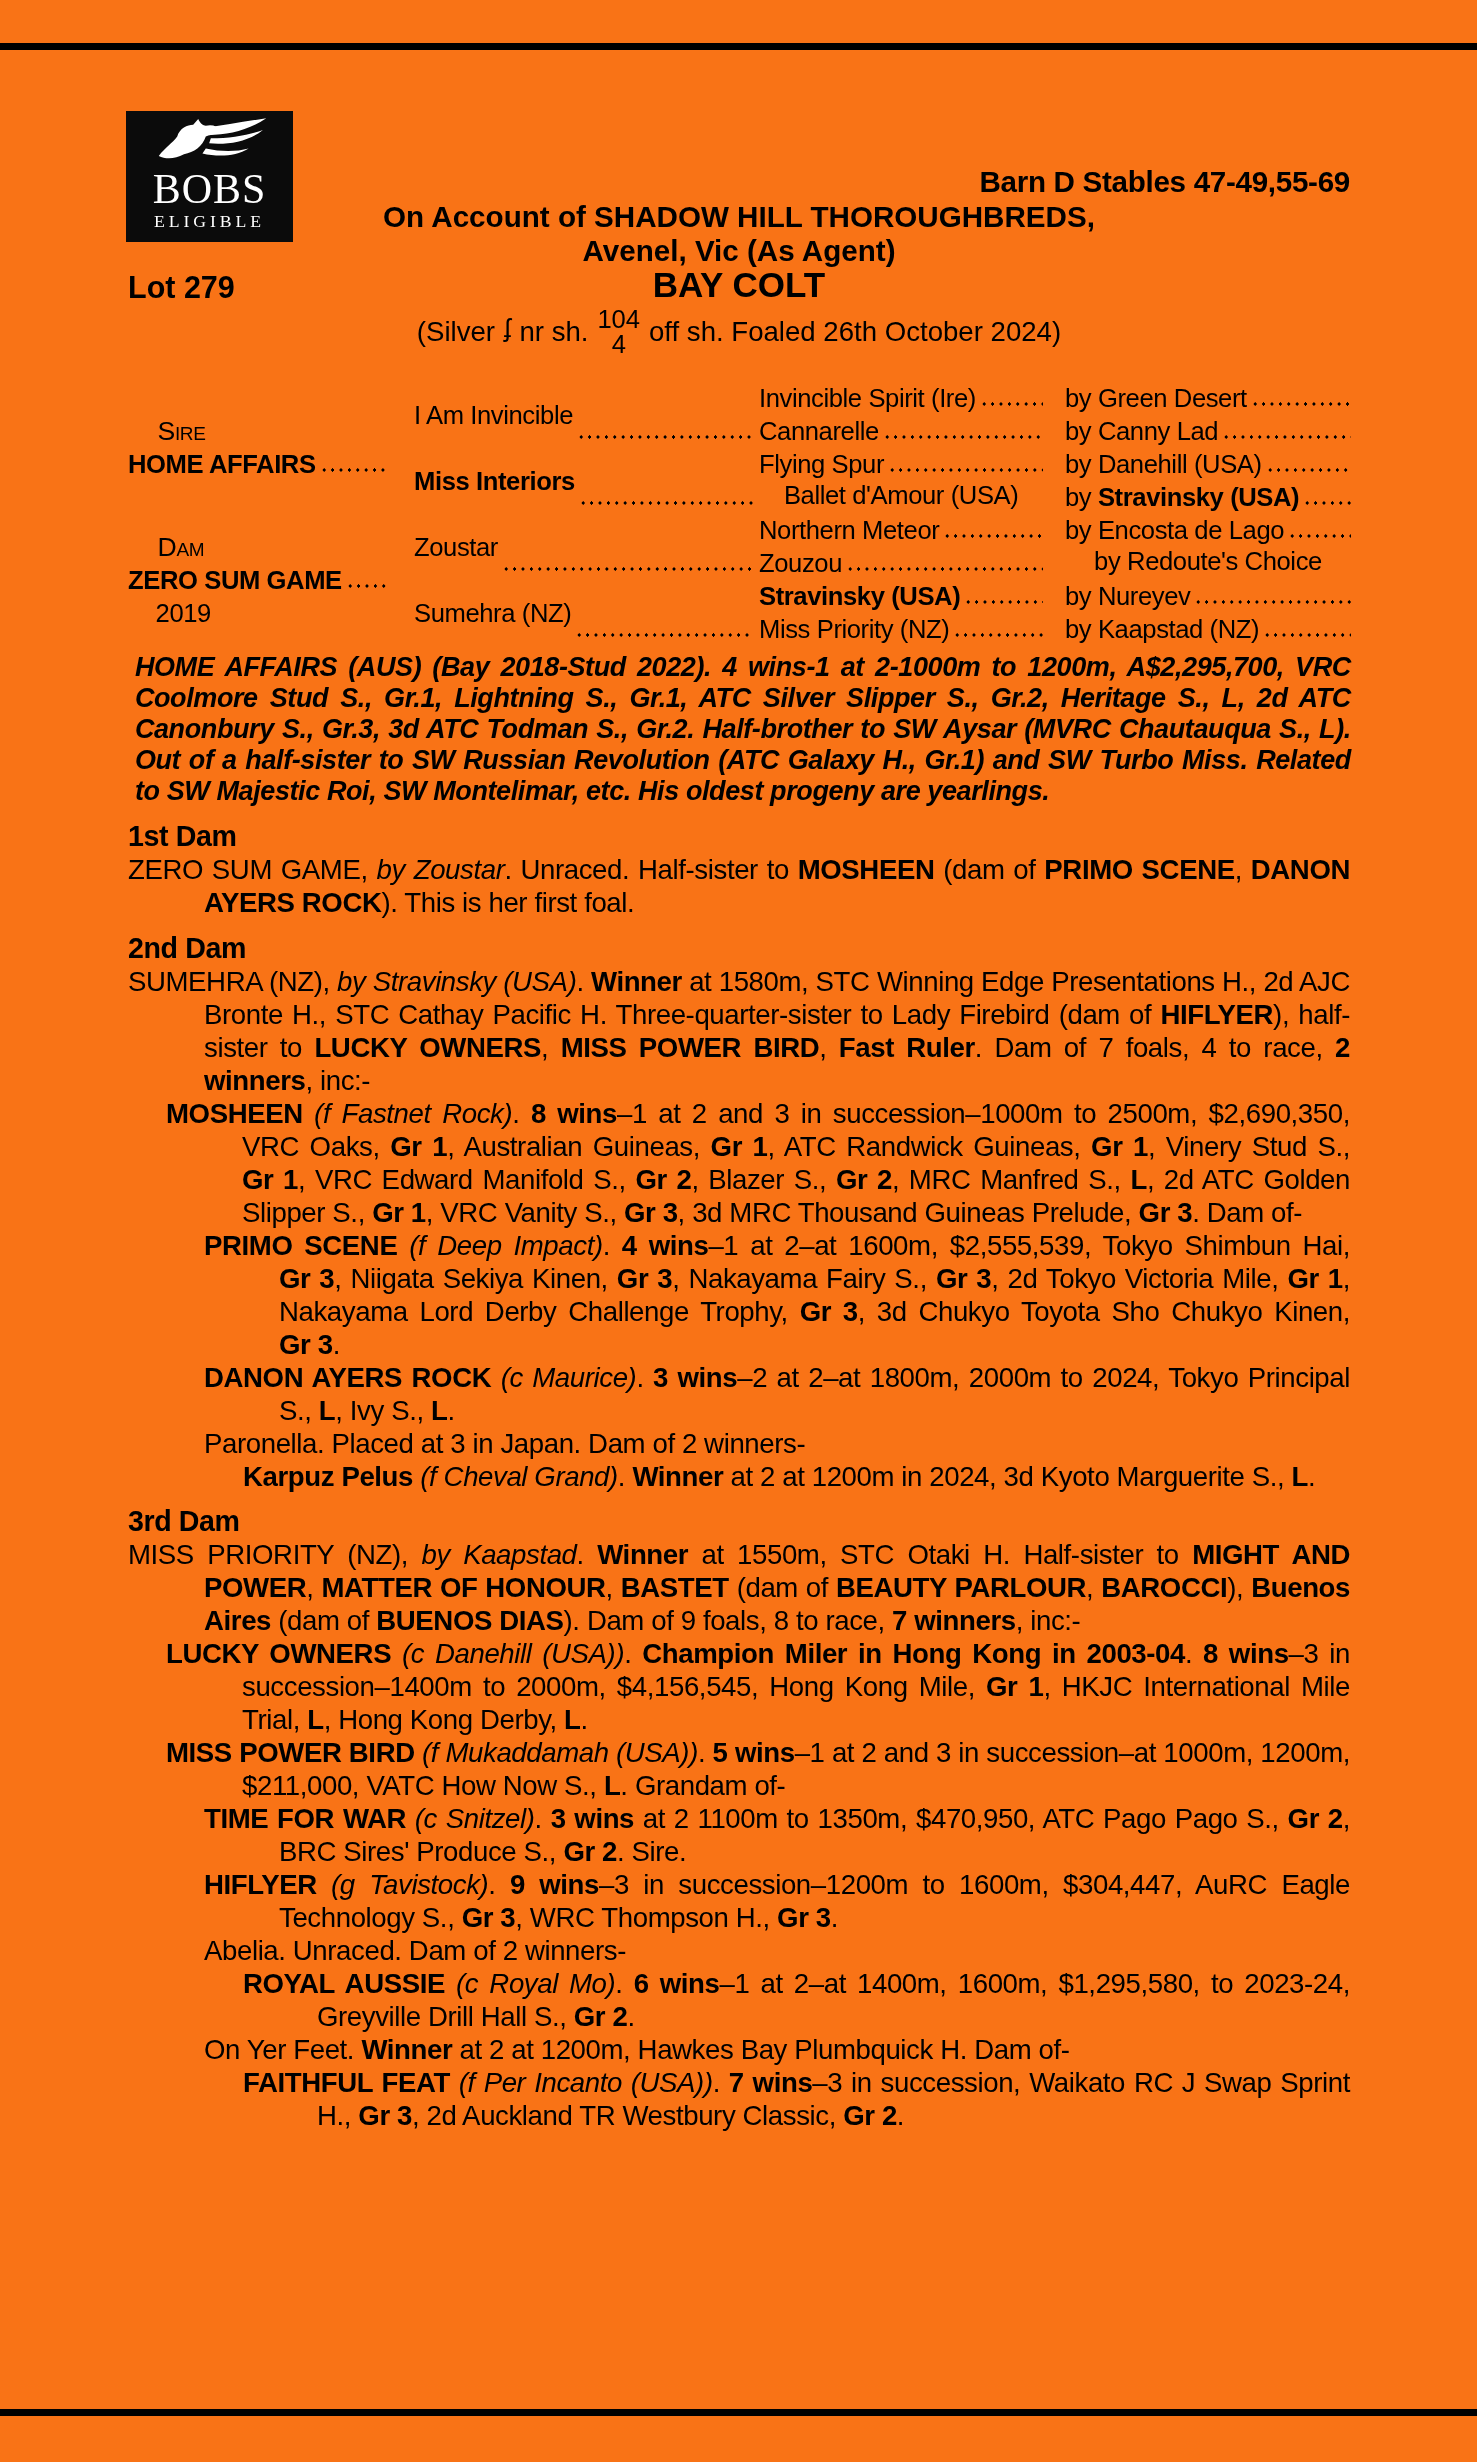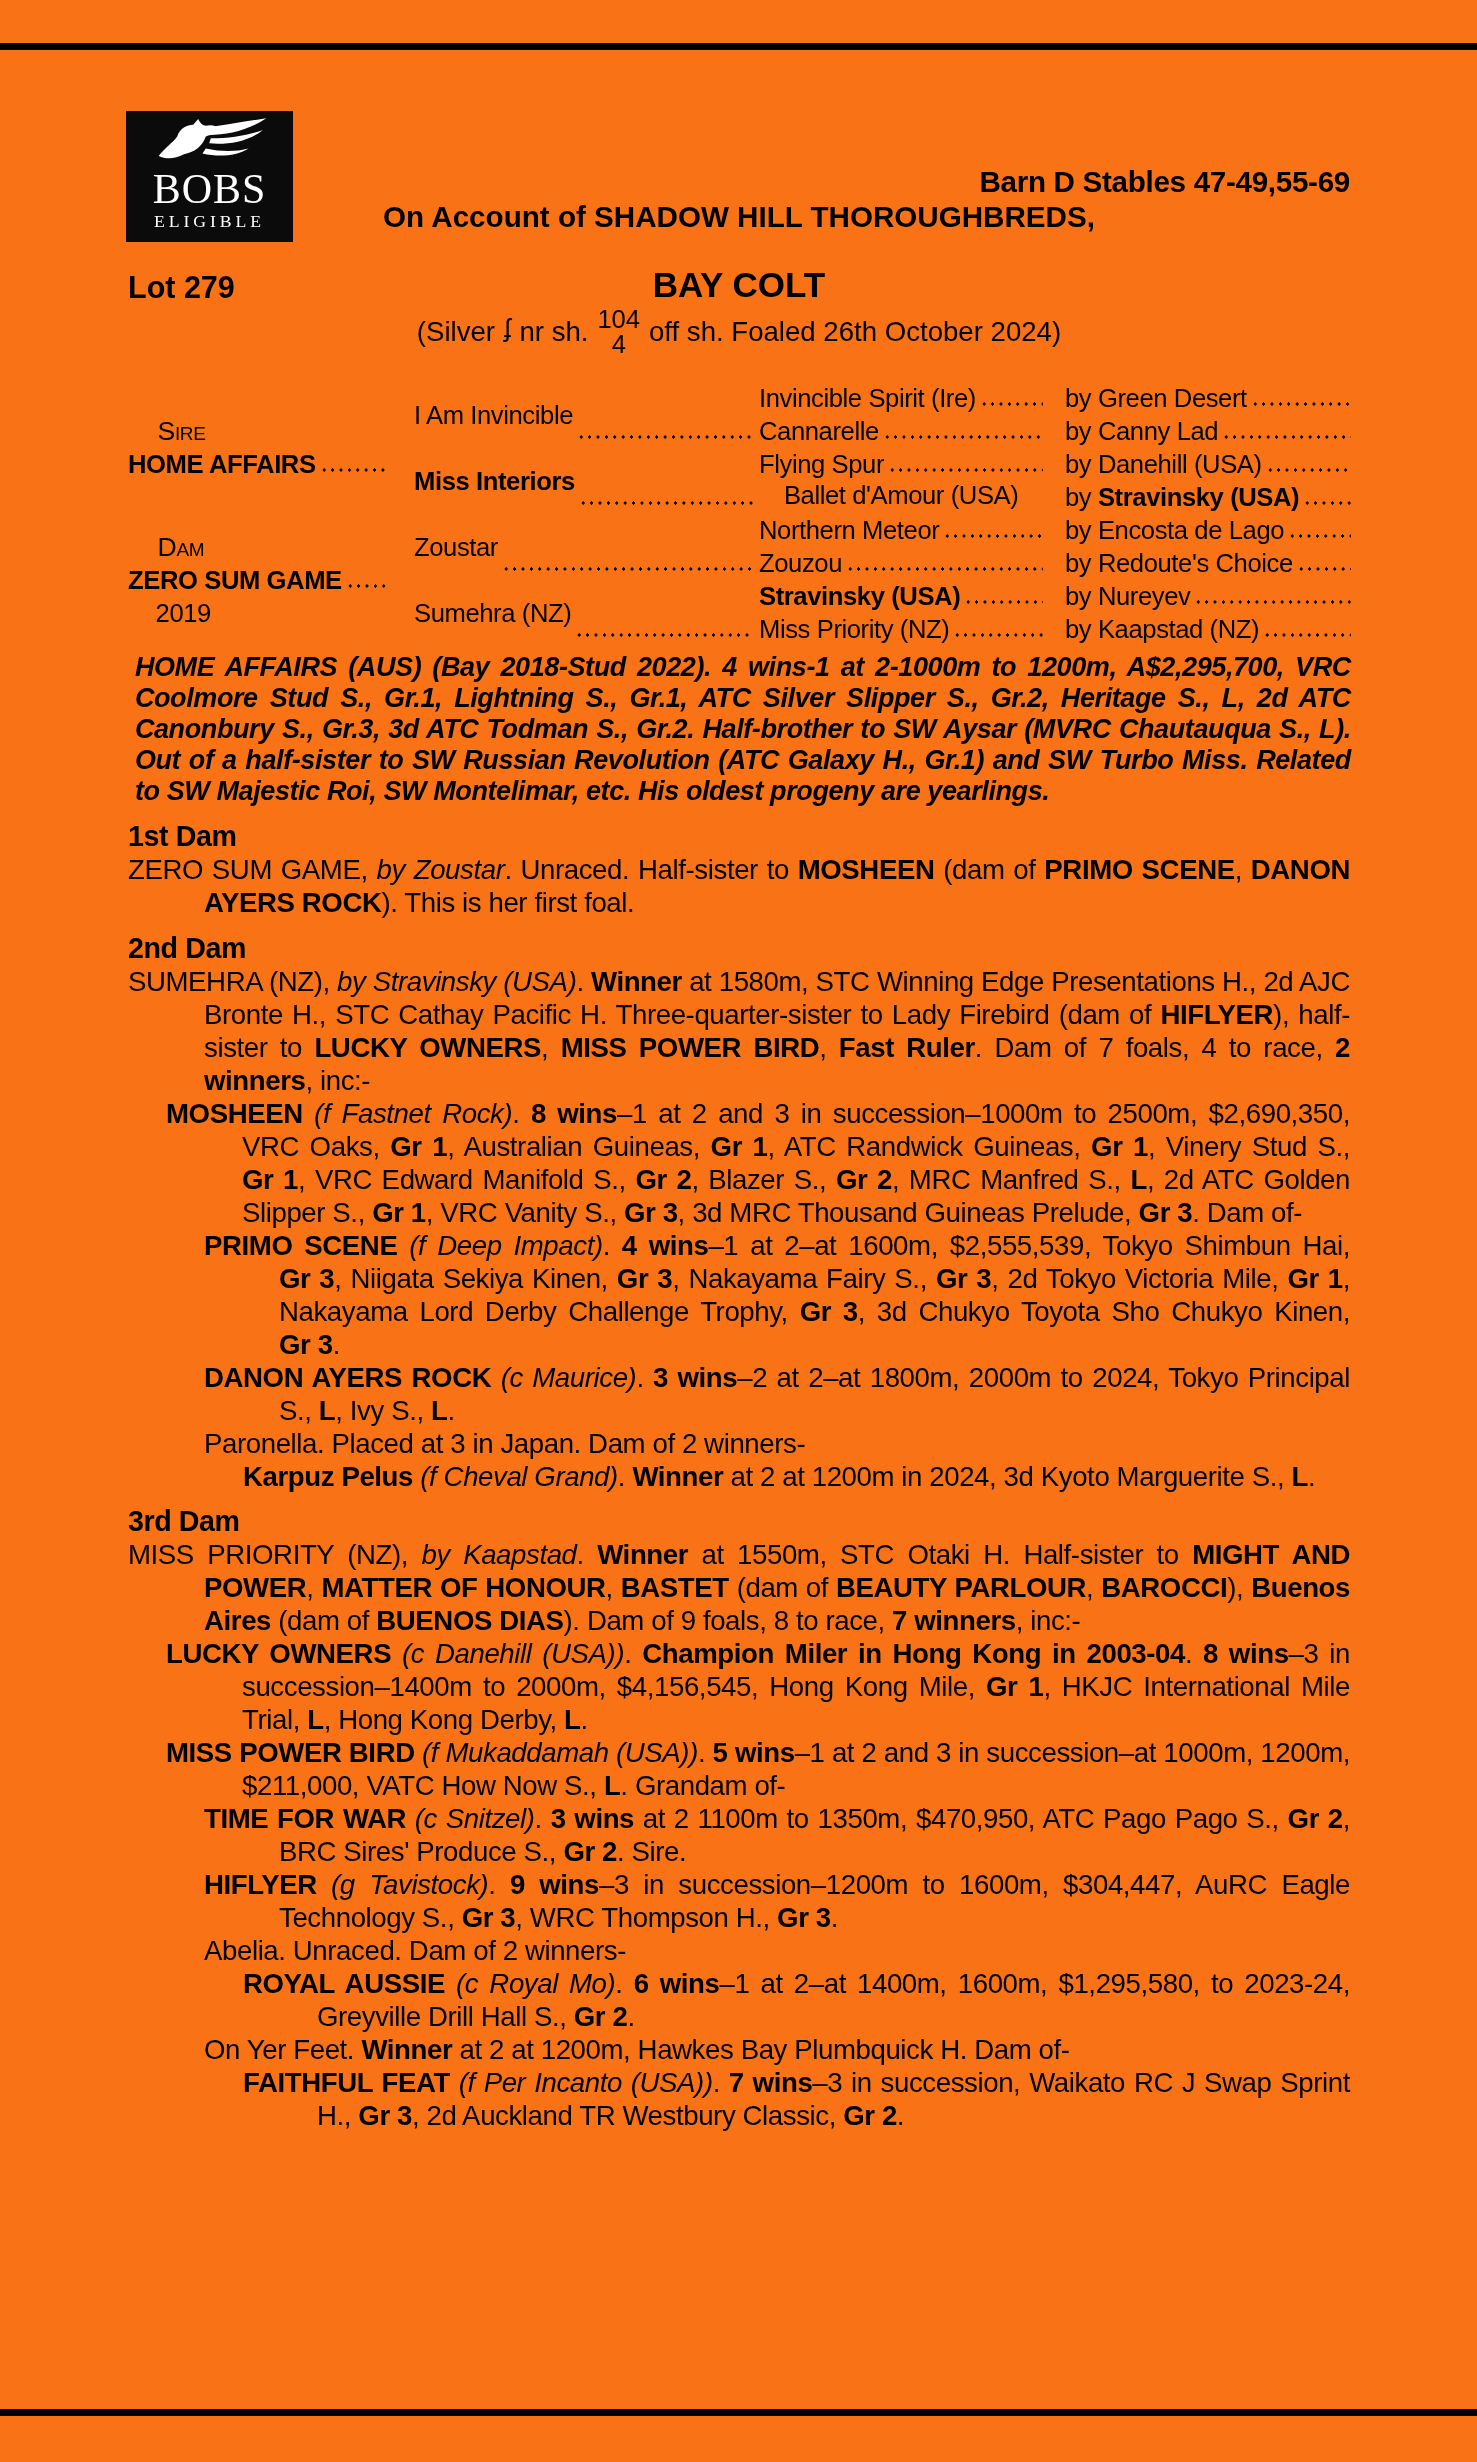--- a/index.html
+++ b/index.html
@@ -67,20 +67,21 @@
       <path fill="#ffffff" d="M68 13 C92 9 118 5 142 1 C122 15 96 21 74 21 Z"></path>
       <path fill="#ffffff" d="M76 25 C100 25 122 21 138 15 C121 29 96 33 74 31 Z"></path>
       <path fill="#ffffff" d="M70 37 C88 41 106 41 121 37 C105 47 84 47 66 43 Z"></path>
     </svg>
     <div class="logo-bobs">BOBS</div>
     <div class="logo-elig">ELIGIBLE</div>
   </div>
 
   <div class="barn">Barn D Stables 47-49,55-69</div>
   <div class="acct1">On Account of SHADOW HILL THOROUGHBREDS,</div>
+  <div class="acct2">Avenel, Vic (As Agent)</div>
   <div class="lot">Lot 279</div>
   <div class="title">BAY COLT</div>
 
   <div class="brandline">
     <span>(Silver</span>
     <span class="brand-glyph">ʄ</span>
     <span>nr sh.</span>
     <span class="frac">
       <span>104</span>
       <span>4</span>
@@ -161,21 +162,21 @@
         <span class="dots"></span>
       </div>
       <div class="pcell" style="grid-area: 5 / 4;">
         <span>by <span>Encosta de Lago</span></span>
         <span class="dots"></span>
       </div>
       <div class="pcell" style="grid-area: 6 / 3; padding-right: 21.7px;">
         <span>Zouzou</span>
         <span class="dots"></span>
       </div>
-      <div class="pcell" style="grid-area: 6 / 4;">
+      <div class="pcell" style="grid-area: 6 / 4; flex-direction: column;">
         <span>by <span>Redoute's Choice</span></span>
         <span class="dots"></span>
       </div>
       <div class="pcell" style="grid-area: 7 / 3; padding-right: 21.7px;">
         <span class="b">Stravinsky (USA)</span>
         <span class="dots"></span>
       </div>
       <div class="pcell" style="grid-area: 7 / 4;">
         <span>by <span>Nureyev</span></span>
         <span class="dots"></span>

